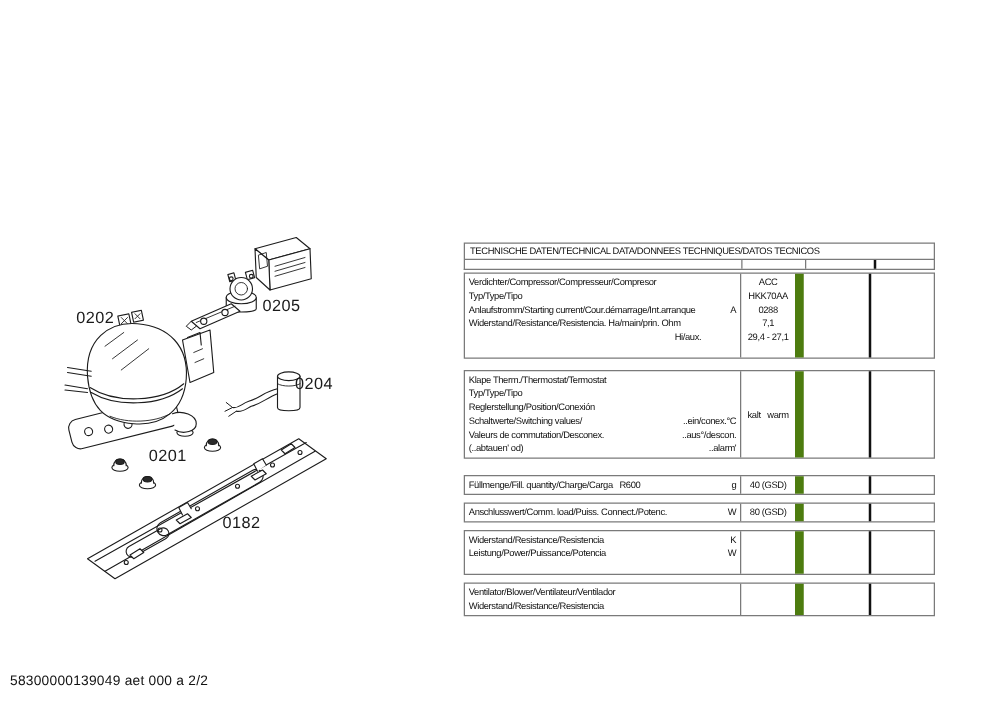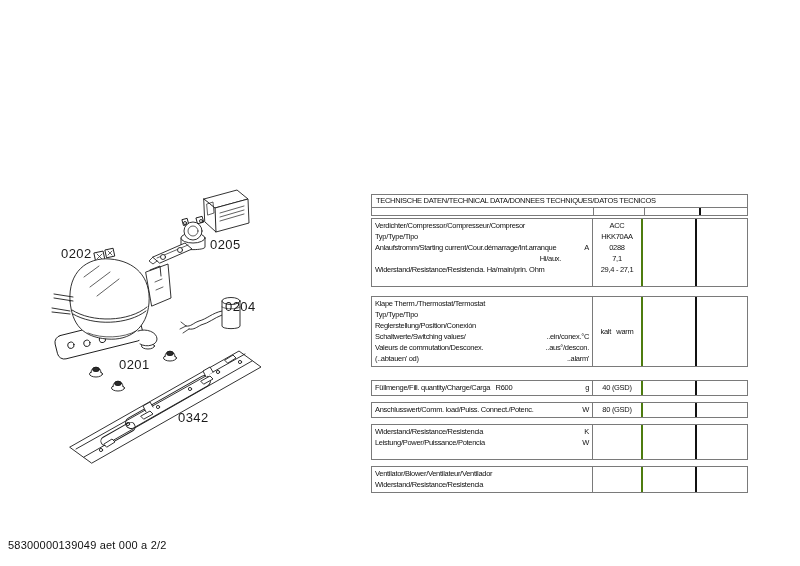--- a/index.html
+++ b/index.html
@@ -4,42 +4,42 @@
 <style>
   html,body{margin:0;padding:0;}
   body{width:800px;height:566px;background:#fff;font-family:"Liberation Sans",sans-serif;position:relative;overflow:hidden;color:#151515;}
   .page{position:absolute;inset:0;background:#fff;}
 
   
   #diagram-svg{position:absolute;left:0;top:0;width:800px;height:566px;}
   .part-label{position:absolute;font-size:13px;letter-spacing:.4px;color:#1a1a1a;white-space:nowrap;}
   .pl-0202{left:61px;top:246px}
   .pl-0205{left:210px;top:237px}
-  .pl-0204{left:225px;top:299px}
+  .pl-0204{left:236px;top:299px}
   .pl-0201{left:119px;top:357px}
   .pl-0203{left:178px;top:410px}
 
   
   .tech-table{position:absolute;left:371px;top:194px;width:377px;font-size:7.5px;letter-spacing:-0.3px;color:#111;}
   .t-header{border:1px solid #7a7a7a;height:12px;line-height:12px;padding-left:4px;white-space:nowrap;overflow:hidden;}
   .t-spacer{border:1px solid #7a7a7a;border-top:none;height:7px;display:flex;}
   .t-spacer .sc1{width:221px;border-right:1px solid #7a7a7a;}
   .t-spacer .sc2{width:50px;border-right:1px solid #7a7a7a;}
   .t-spacer .sc3{width:54px;border-right:2px solid #111;}
   .t-spacer .sc4{flex:1;}
   #blocks{margin-top:2px;}
   .tblock{display:flex;border:1px solid #7a7a7a;margin-bottom:6px;align-items:stretch;background:#fff;}
   .tblock:nth-child(1){margin-bottom:9px;}
   .tblock:nth-child(2){margin-bottom:13px;}
   .col-desc{width:221px;border-right:1px solid #7a7a7a;padding:1px 3px 2px 3px;box-sizing:border-box;}
   .trow{display:flex;justify-content:space-between;line-height:11px;white-space:pre;}
   .trow .lab{white-space:pre;}
   .trow .rt{white-space:pre;}
   .trow .rt.padr{margin-right:28px;}
-  .col-val{width:50px;border-right:2px solid #4d7c0f;text-align:center;padding-top:1px;box-sizing:border-box;}
+  .col-val{width:50px;border-right:7px solid #4d7c0f;text-align:center;padding-top:1px;box-sizing:border-box;}
   .col-val .vline{line-height:11px;white-space:pre;}
   .col-val.center{display:flex;align-items:center;justify-content:center;white-space:pre;padding-top:0;}
   .col-3{width:54px;border-right:2px solid #111;box-sizing:border-box;}
   .col-4{flex:1;}
 
   .footer{position:absolute;left:8px;top:539px;font-size:11px;letter-spacing:.2px;color:#111;white-space:nowrap;}
 </style>
 </head>
 <body>
 
@@ -136,38 +136,38 @@
       <path d="M222,301 L222,326 C222,329.5 240,329.5 240,326 L240,301" fill="#fff"></path>
       <ellipse cx="231" cy="301" rx="9" ry="3.5" fill="#fff"></ellipse>
       <path d="M222,307 C226,309.5 236,309.5 240,307" stroke-width="0.7"></path>
     </g>
   </svg>
 
   <div class="part-label pl-0202">0202</div>
   <div class="part-label pl-0205">0205</div>
   <div class="part-label pl-0204">0204</div>
   <div class="part-label pl-0201">0201</div>
-  <div class="part-label pl-0203">0342</div>
+  <div class="part-label pl-0203">0182</div>
 
   <div class="tech-table">
     <div class="t-header">TECHNISCHE DATEN/TECHNICAL DATA/DONNEES TECHNIQUES/DATOS TECNICOS</div>
     <div class="t-spacer">
       <div class="sc1"></div>
       <div class="sc2"></div>
       <div class="sc3"></div>
       <div class="sc4"></div>
     </div>
     <div id="blocks">
         <div class="tblock">
           <div class="col-desc">
             <div class="trow"><span class="lab">Verdichter/Compressor/Compresseur/Compresor</span></div>
             <div class="trow"><span class="lab">Typ/Type/Tipo</span></div>
             <div class="trow"><span class="lab">Anlaufstromm/Starting current/Cour.démarrage/Int.arranque</span><span class="rt">A</span></div>
+            <div class="trow"><span class="lab">Widerstand/Resistance/Resistencia. Ha/main/prin. Ohm</span></div>
             <div class="trow"><span class="lab"></span><span class="rt padr">Hi/aux.</span></div>
-            <div class="trow"><span class="lab">Widerstand/Resistance/Resistencia. Ha/main/prin. Ohm</span></div>
           </div>
           <div class="col-val">
             <div class="vline">ACC</div>
             <div class="vline">HKK70AA</div>
             <div class="vline">0288</div>
             <div class="vline">7,1</div>
             <div class="vline">29,4 - 27,1</div>
             <div class="vline">&nbsp;</div>
           </div>
           <div class="col-3"></div>

